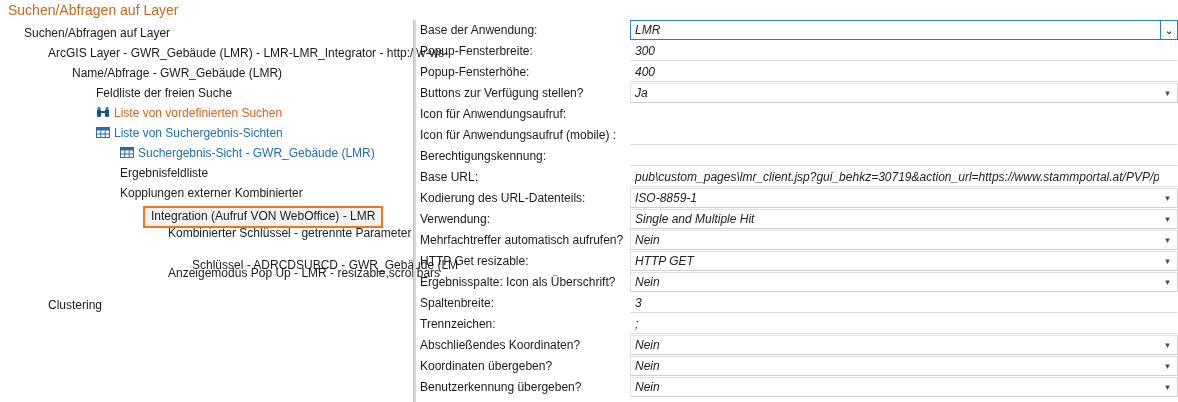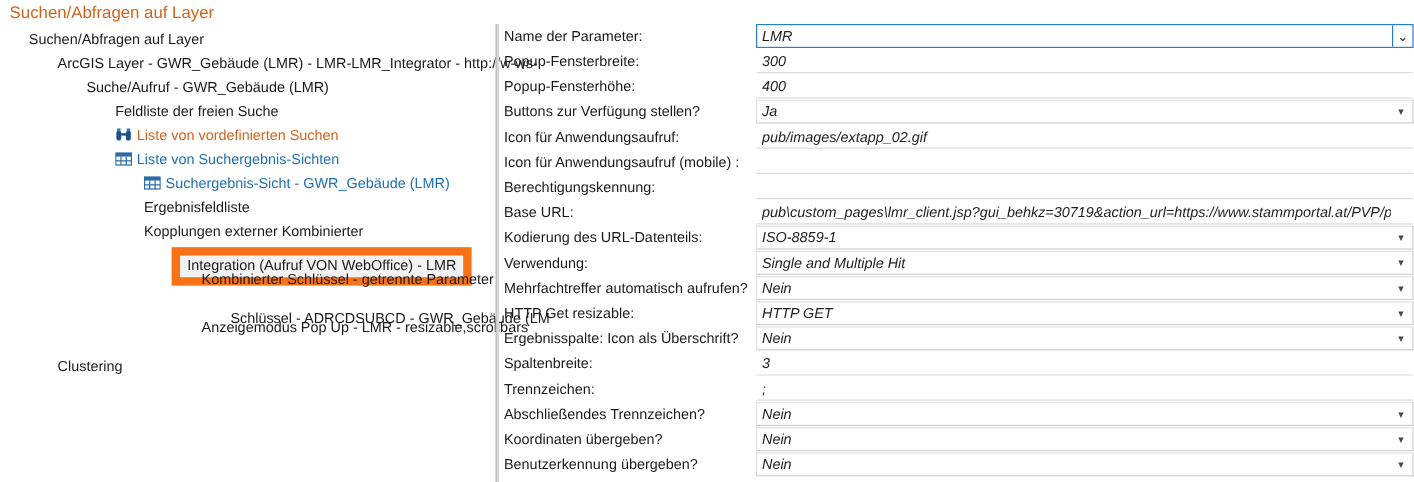--- a/index.html
+++ b/index.html
@@ -51,21 +51,21 @@
     display: inline-block;
     vertical-align: middle;
   }
   .tree-node.link .lbl {
     color: #1f6fb5;
   }
   .tree-node.orange .lbl {
     color: #d0651a;
   }
   .tree-node.selected .lbl {
-    border: 7px solid #f97316;
+    border: 2px solid #f97316;
     background: #f2f2f2;
     padding: 1px 6px 2px 6px;
     margin-left: -1px;
   }
   .ic {
     display: inline-block;
     vertical-align: middle;
     width: 14px;
     height: 13px;
     margin-right: 4px;
@@ -165,21 +165,21 @@
 </head>
 <body>
 
 <div id="root">
 
   <div class="page-title">Suchen/Abfragen auf Layer</div>
 
   <div class="tree-pane" id="tree-pane">
       <div class="tree-node " style="top: 6px; left: 24px;"><span class="lbl">Suchen/Abfragen auf Layer</span></div>
       <div class="tree-node " style="top: 26px; left: 48px;"><span class="lbl">ArcGIS Layer - GWR_Gebäude (LMR) - LMR-LMR_Integrator - http://w-ws-</span></div>
-      <div class="tree-node " style="top: 46px; left: 72px;"><span class="lbl">Suche/Aufruf - GWR_Gebäude (LMR)</span></div>
+      <div class="tree-node " style="top: 46px; left: 72px;"><span class="lbl">Name/Abfrage - GWR_Gebäude (LMR)</span></div>
       <div class="tree-node " style="top: 66px; left: 96px;"><span class="lbl">Feldliste der freien Suche</span></div>
       <div class="tree-node orange" style="top: 86px; left: 96px;"><span class="ic"><svg width="14" height="13" viewBox="0 0 14 13">
             <rect x="1" y="3" width="4" height="8" rx="1.6" fill="#1b4f8a"></rect>
             <rect x="9" y="3" width="4" height="8" rx="1.6" fill="#1b4f8a"></rect>
             <rect x="5" y="5" width="4" height="2" fill="#1b4f8a"></rect>
             <rect x="1.6" y="1" width="2.8" height="2.4" fill="#3a7bbd"></rect>
             <rect x="9.6" y="1" width="2.8" height="2.4" fill="#3a7bbd"></rect>
           </svg></span><span class="lbl">Liste von vordefinierten Suchen</span></div>
       <div class="tree-node link" style="top: 106px; left: 96px;"><span class="ic"><svg width="14" height="13" viewBox="0 0 14 13">
             <rect x="0.5" y="1.5" width="13" height="10" fill="#ffffff" stroke="#2c6aa8"></rect>
@@ -201,21 +201,21 @@
       <div class="tree-node " style="top: 206px; left: 168px; text-align: right;"><span class="lbl">Kombinierter Schlüssel - getrennte Parameter</span></div>
       <div class="tree-node " style="top: 226px; left: 192px; margin-top: 12px;"><span class="lbl">Schlüssel - ADRCDSUBCD - GWR_Gebäude (LM</span></div>
       <div class="tree-node " style="top: 246px; left: 168px;"><span class="lbl">Anzeigemodus Pop Up - LMR - resizable,scrollbars</span></div>
       <div class="tree-node " style="top: 278px; left: 48px;"><span class="lbl">Clustering</span></div>
     </div>
 
   <div class="splitter"></div>
 
   <div class="form-pane" id="form-pane">
       <div class="row">
-        <div class="lab">Name der Parameter:</div>
+        <div class="lab">Base der Anwendung:</div>
         <div class="fld sel">
           <span class="val">LMR</span>
           <span class="caret">⌄</span>
         </div>
       </div>
       <div class="row">
         <div class="lab">Popup-Fensterbreite:</div>
         <div class="fld plain">
           <span class="val">300</span>
         </div>
@@ -228,23 +228,20 @@
       </div>
       <div class="row">
         <div class="lab">Buttons zur Verfügung stellen?</div>
         <div class="fld">
           <span class="val">Ja</span>
           <span class="caret">▾</span>
         </div>
       </div>
       <div class="row">
         <div class="lab">Icon für Anwendungsaufruf:</div>
-        <div class="fld plain">
-          <span class="val">pub/images/extapp_02.gif</span>
-        </div>
       </div>
       <div class="row">
         <div class="lab">Icon für Anwendungsaufruf (mobile) :</div>
         <div class="fld plain">
           <span class="val"></span>
         </div>
       </div>
       <div class="row">
         <div class="lab">Berechtigungskennung:</div>
         <div class="fld plain">
@@ -298,21 +295,21 @@
           <span class="val">3</span>
         </div>
       </div>
       <div class="row">
         <div class="lab">Trennzeichen:</div>
         <div class="fld plain">
           <span class="val">;</span>
         </div>
       </div>
       <div class="row">
-        <div class="lab">Abschließendes Trennzeichen?</div>
+        <div class="lab">Abschließendes Koordinaten?</div>
         <div class="fld">
           <span class="val">Nein</span>
           <span class="caret">▾</span>
         </div>
       </div>
       <div class="row">
         <div class="lab">Koordinaten übergeben?</div>
         <div class="fld">
           <span class="val">Nein</span>
           <span class="caret">▾</span>

